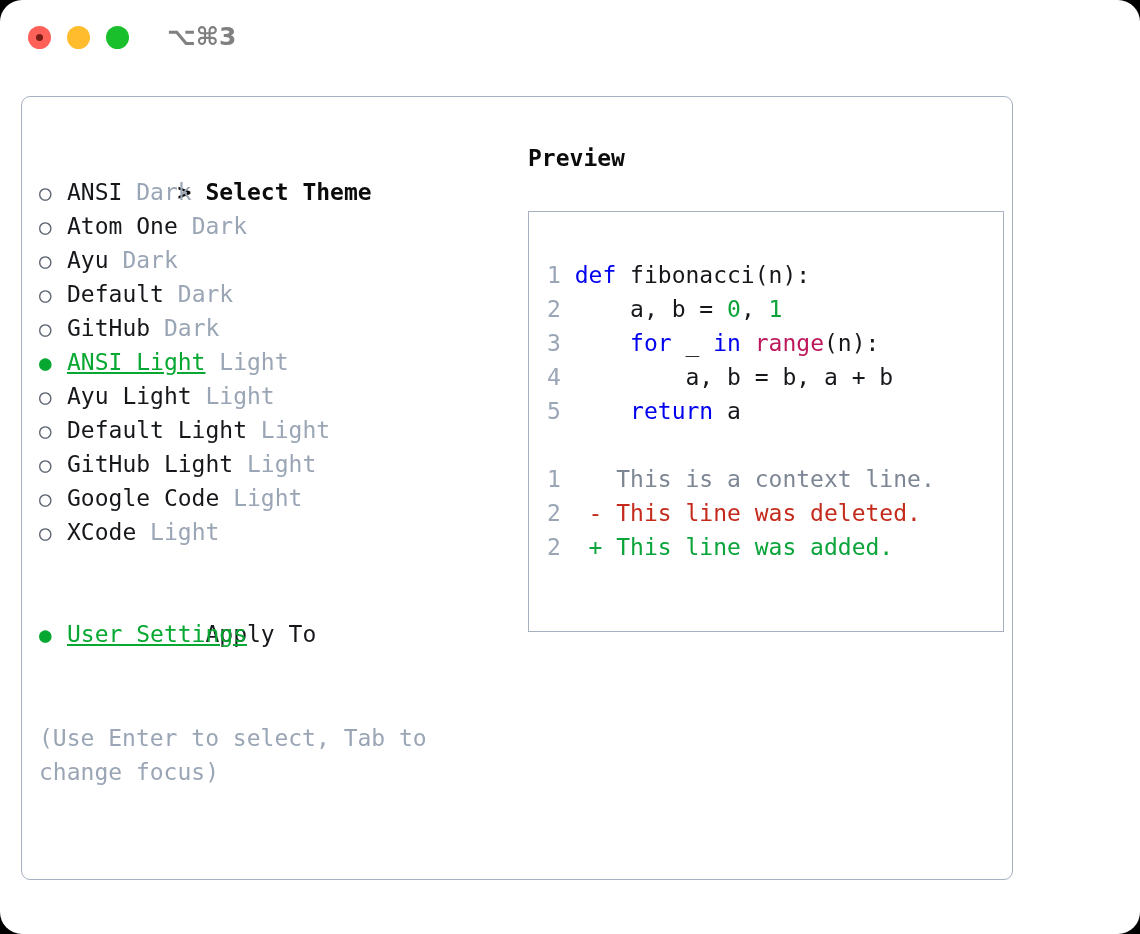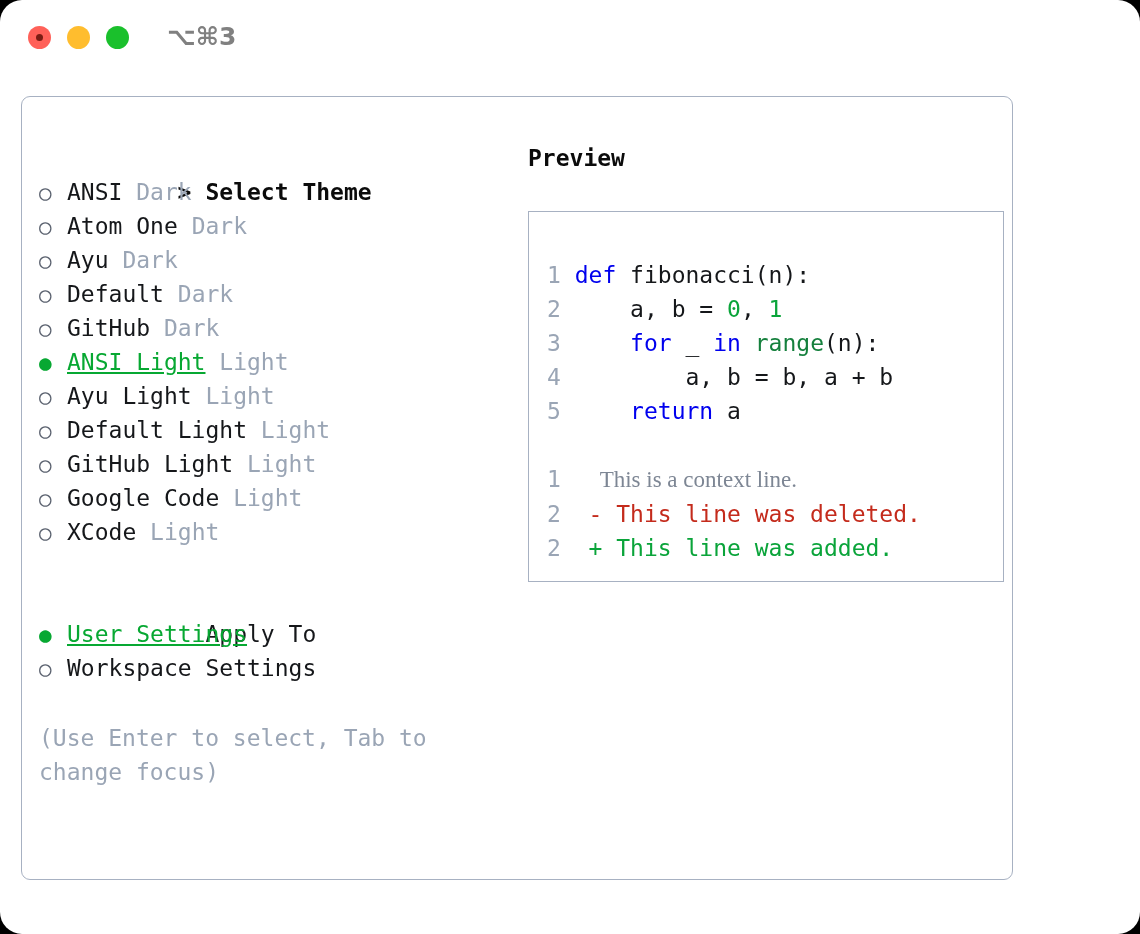--- a/index.html
+++ b/index.html
@@ -162,51 +162,51 @@
   .preview-title {
     font-size: 23px;
     line-height: 34px;
     font-weight: bold;
     color: #0b0b0b;
     white-space: pre;
   }
   .preview-box {
     margin-top: 36px;
     width: 476px;
-    height: 371px;
+    height: 421px;
     border: 1.6px solid #a7b1c2;
     box-sizing: border-box;
     background: #ffffff;
     position: relative;
   }
   .code-area {
     position: absolute;
     left: 18px;
     top: 46px;
     font-size: 23px;
     line-height: 34px;
     white-space: pre;
   }
   .ln {
     color: #9aa5b5;
   }
   .kw { color: #0000ee; }
-  .fn { color: #15803d; }
+  .fn { color: #be185d; }
   .num { color: #0aa43a; }
   .plain { color: #15171a; }
 
   .diff-area {
     position: absolute;
     left: 18px;
     top: 250px;
     font-size: 23px;
     line-height: 34px;
     white-space: pre;
   }
-  .d-ctx { color: #7d8694; font-family: Liberation Serif, serif; }
+  .d-ctx { color: #7d8694; }
   .d-del { color: #c42b1c; }
   .d-add { color: #0aa43a; }
 </style>
 </head>
 <body>
 
 <div class="window">
 
   <div class="titlebar">
     <div class="traffic-lights">
@@ -238,21 +238,20 @@
             <div class="row"><span class="bullet">○</span><span class="name">XCode</span><span class="badge"> Light</span></div>
           </div>
 
         <div class="section-gap"></div>
 
         <div class="row">
           <span class="marker"> </span><span class="apply-heading">Apply To</span>
         </div>
         <div id="apply-rows">
             <div class="row"><span class="bullet bullet-selected">●</span><span class="name-selected">User Settings</span></div>
-            <div class="row"><span class="bullet">○</span><span class="name">Workspace Settings</span></div>
           </div>
       </div>
 
       <div class="hint">(Use Enter to select, Tab to change focus)</div>
 
       <div class="right-col">
         <div class="preview-title">Preview</div>
         <div class="preview-box">
           <div class="code-area" id="code-area"><div><span class="ln">1 </span><span class="kw">def</span><span class="plain"> fibonacci(n):</span></div><div><span class="ln">2 </span><span class="plain">    a, b = </span><span class="num">0</span><span class="plain">, </span><span class="num">1</span></div><div><span class="ln">3 </span><span class="plain">    </span><span class="kw">for</span><span class="plain"> _ </span><span class="kw">in</span><span class="plain"> </span><span class="fn">range</span><span class="plain">(n):</span></div><div><span class="ln">4 </span><span class="plain">        a, b = b, a + b</span></div><div><span class="ln">5 </span><span class="plain">    </span><span class="kw">return</span><span class="plain"> a</span></div></div>
           <div class="diff-area" id="diff-area"><div><span class="ln">1  </span><span class="d-ctx">  </span><span class="d-ctx">This is a context line.</span></div><div><span class="ln">2  </span><span class="d-del">- </span><span class="d-del">This line was deleted.</span></div><div><span class="ln">2  </span><span class="d-add">+ </span><span class="d-add">This line was added.</span></div></div>

